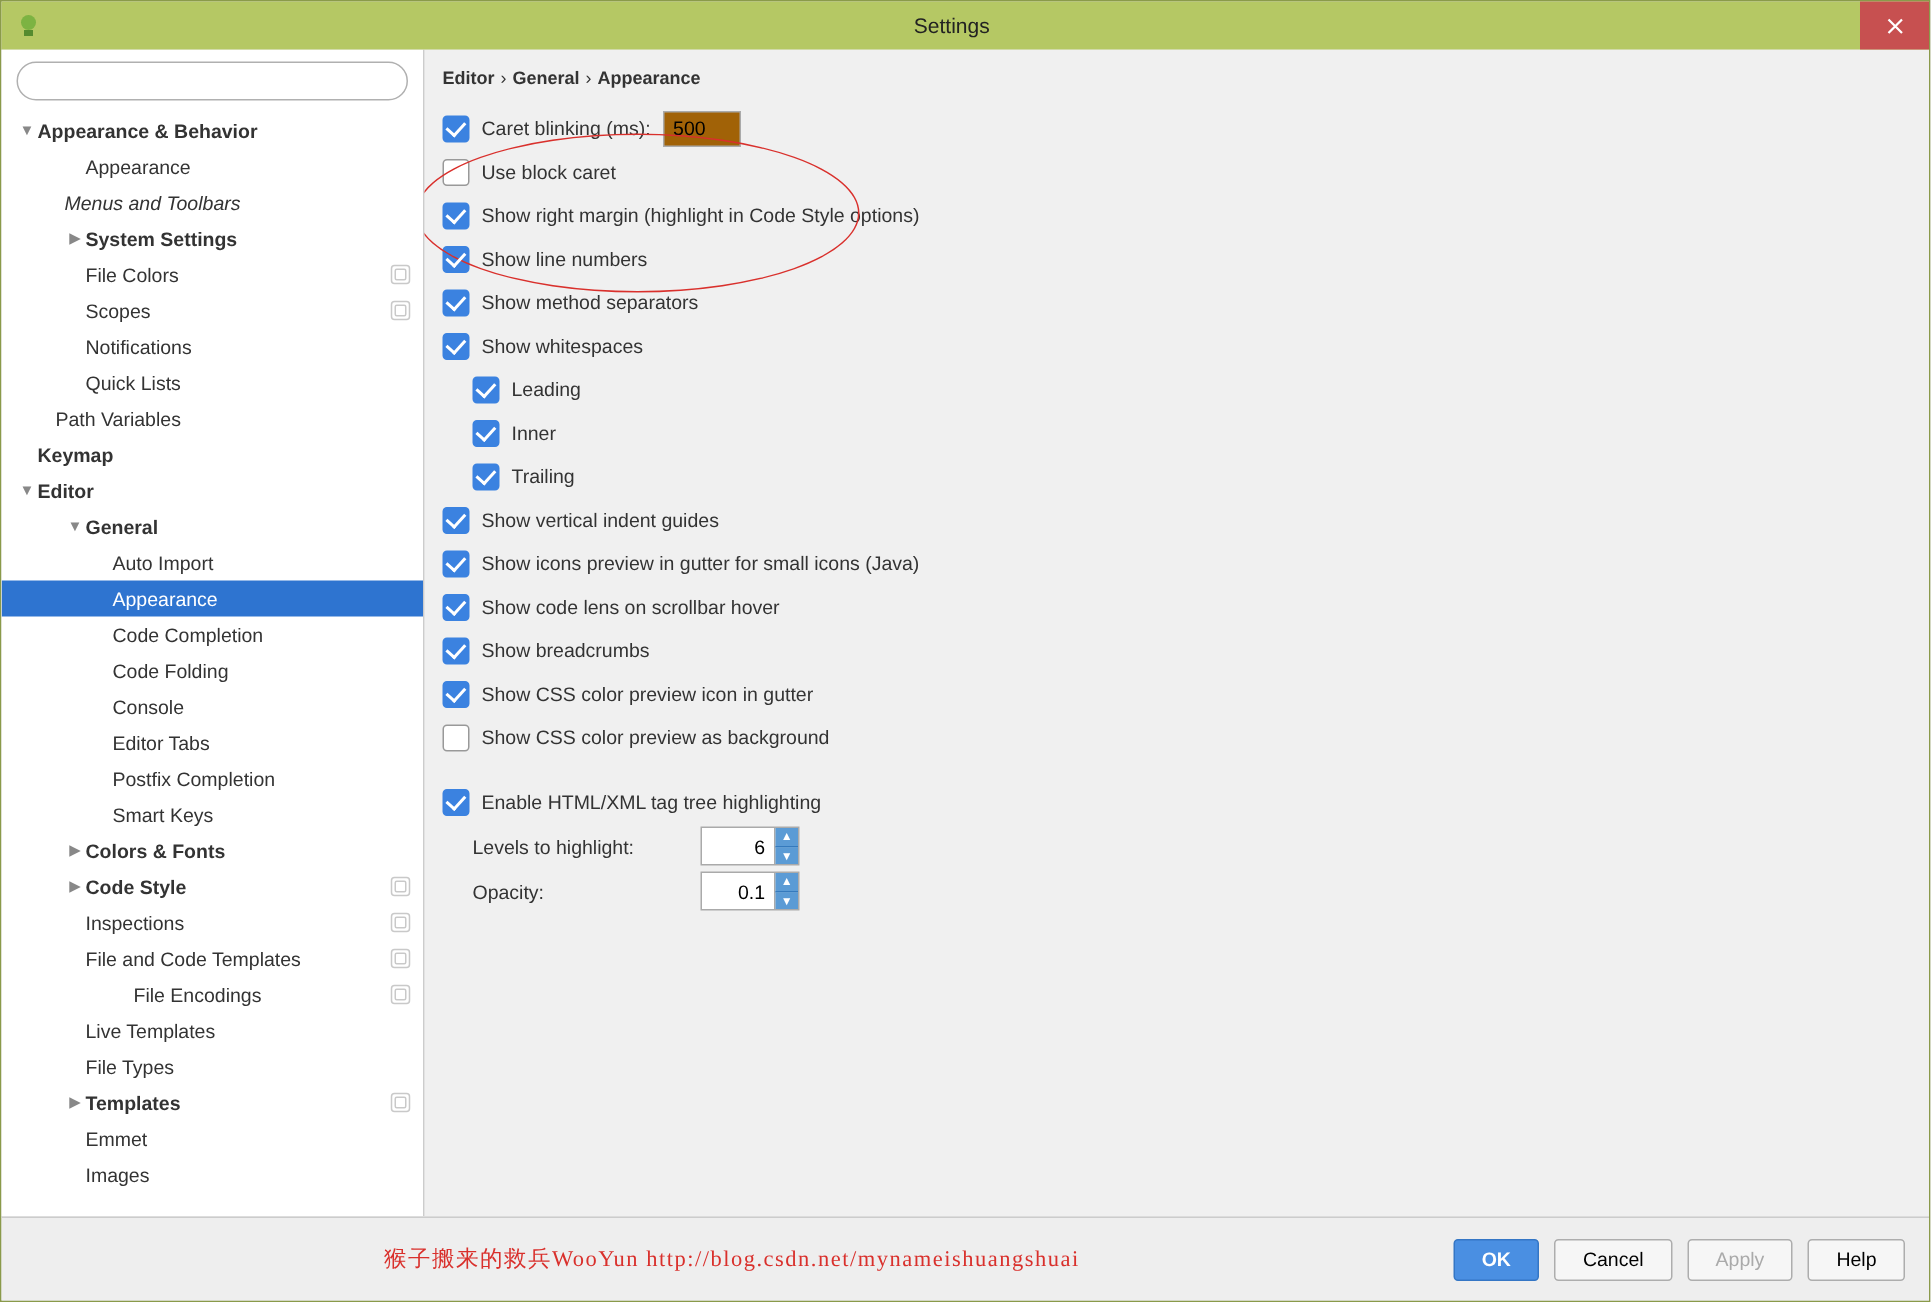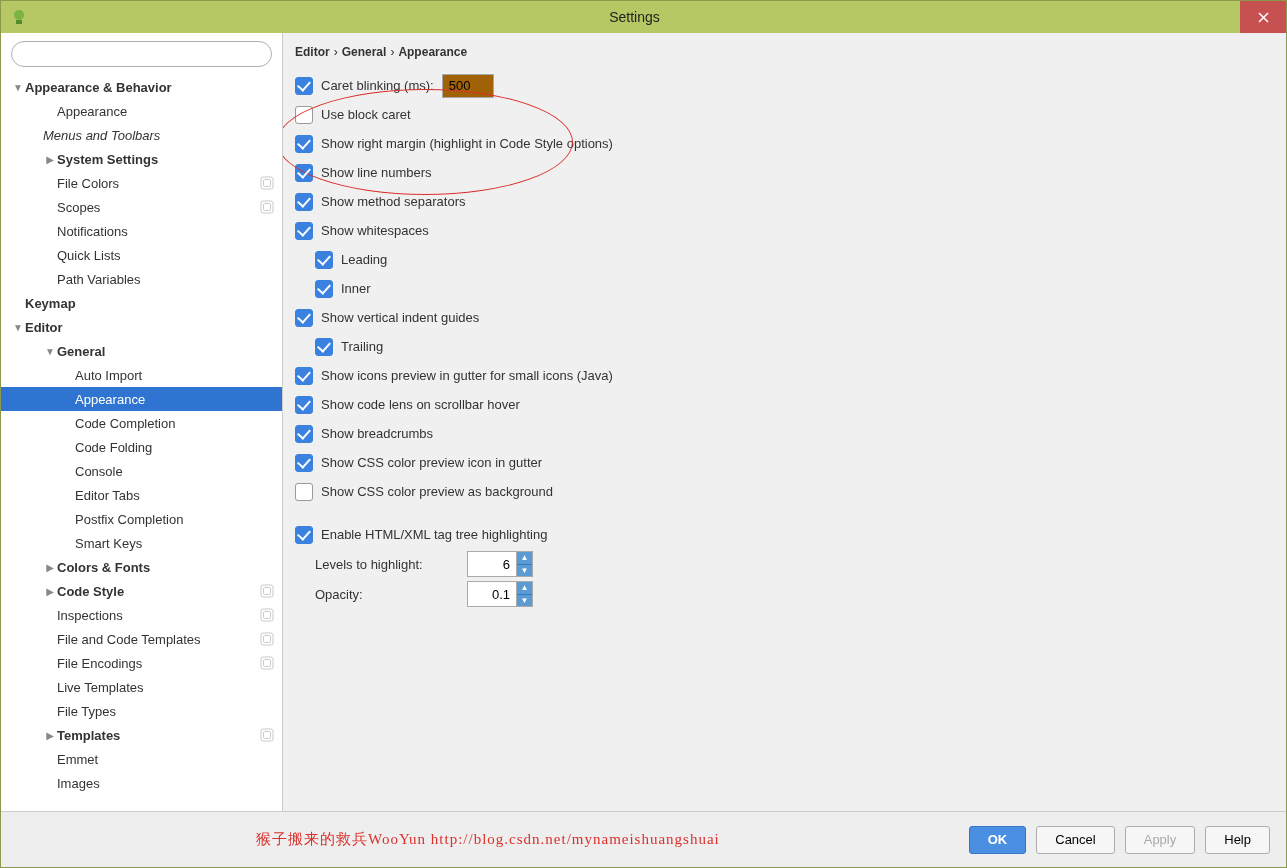--- a/index.html
+++ b/index.html
@@ -116,21 +116,21 @@
             </svg>
           </div>
           <div class="tree-item d1" style="padding-left: 56px;">
             <span class="tree-arrow" style="margin-left: -14px;"></span>
             <span class="tree-label">Notifications</span>
           </div>
           <div class="tree-item d1" style="padding-left: 56px;">
             <span class="tree-arrow" style="margin-left: -14px;"></span>
             <span class="tree-label">Quick Lists</span>
           </div>
-          <div class="tree-item d1" style="padding-left: 56px;">
+          <div class="tree-item d1" style="padding-left: 36px;">
             <span class="tree-arrow" style="margin-left: -14px;"></span>
             <span class="tree-label">Path Variables</span>
           </div>
           <div class="tree-item d0 bold" style="padding-left: 24px;">
             <span class="tree-arrow" style="margin-left: -14px; width: 14px; display: inline-block;"></span>
             <span class="tree-label">Keymap</span>
           </div>
           <div class="tree-item d0 bold" style="padding-left: 24px;">
             <span class="tree-arrow" style="margin-left: -14px; width: 14px; display: inline-block;">▼</span>
             <span class="tree-label">Editor</span>
@@ -192,21 +192,21 @@
             </svg>
           </div>
           <div class="tree-item d1" style="padding-left: 56px;">
             <span class="tree-arrow" style="margin-left: -14px;"></span>
             <span class="tree-label">File and Code Templates</span>
             <svg class="tree-badge" viewBox="0 0 14 14">
               <rect x="1" y="1" width="12" height="12" rx="2" fill="none" stroke="#888"></rect>
               <rect x="3.5" y="3.5" width="7" height="7" rx="1" fill="none" stroke="#888"></rect>
             </svg>
           </div>
-          <div class="tree-item d1" style="padding-left: 56px;">
+          <div class="tree-item d1" style="padding-left: 88px;">
             <span class="tree-arrow" style="margin-left: -14px;"></span>
             <span class="tree-label">File Encodings</span>
             <svg class="tree-badge" viewBox="0 0 14 14">
               <rect x="1" y="1" width="12" height="12" rx="2" fill="none" stroke="#888"></rect>
               <rect x="3.5" y="3.5" width="7" height="7" rx="1" fill="none" stroke="#888"></rect>
             </svg>
           </div>
           <div class="tree-item d1" style="padding-left: 56px;">
             <span class="tree-arrow" style="margin-left: -14px;"></span>
             <span class="tree-label">Live Templates</span>
@@ -269,27 +269,27 @@
           <label>Show whitespaces</label>
         </div>
         <div class="row indent1">
           <span class="cbx checked"></span>
           <label>Leading</label>
         </div>
         <div class="row indent1">
           <span class="cbx checked"></span>
           <label>Inner</label>
         </div>
+        <div class="row indent1">
+          <span class="cbx checked"></span>
+          <label>Trailing</label>
+        </div>
         <div class="row">
           <span class="cbx checked"></span>
           <label>Show vertical indent guides</label>
-        </div>
-        <div class="row indent1">
-          <span class="cbx checked"></span>
-          <label>Trailing</label>
         </div>
         <div class="row">
           <span class="cbx checked"></span>
           <label>Show icons preview in gutter for small icons (Java)</label>
         </div>
         <div class="row">
           <span class="cbx checked"></span>
           <label>Show code lens on scrollbar hover</label>
         </div>
         <div class="row">

